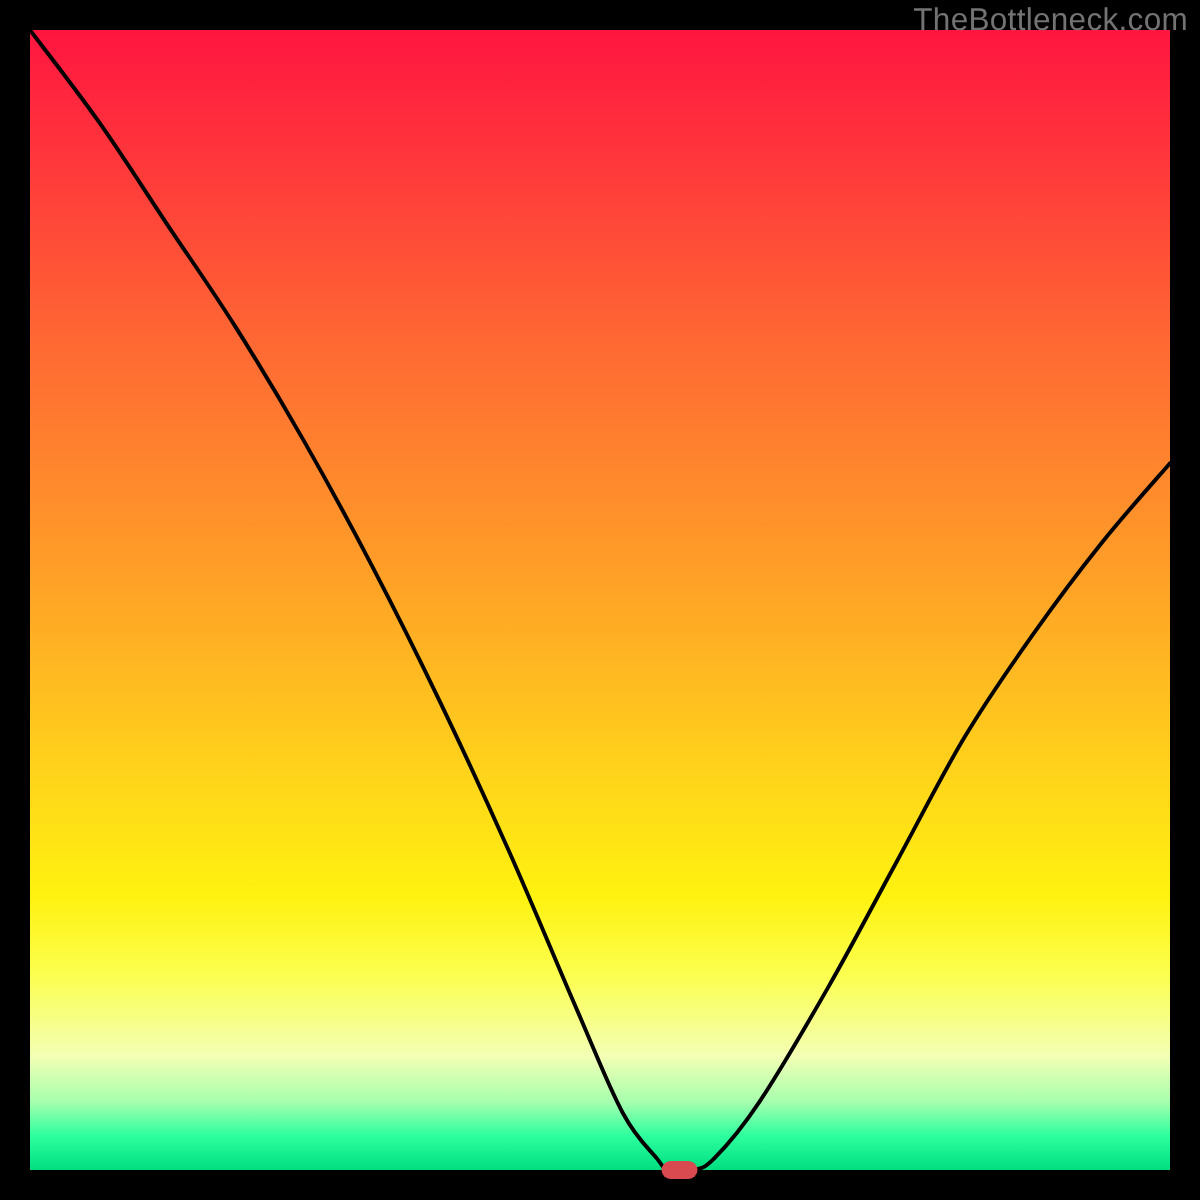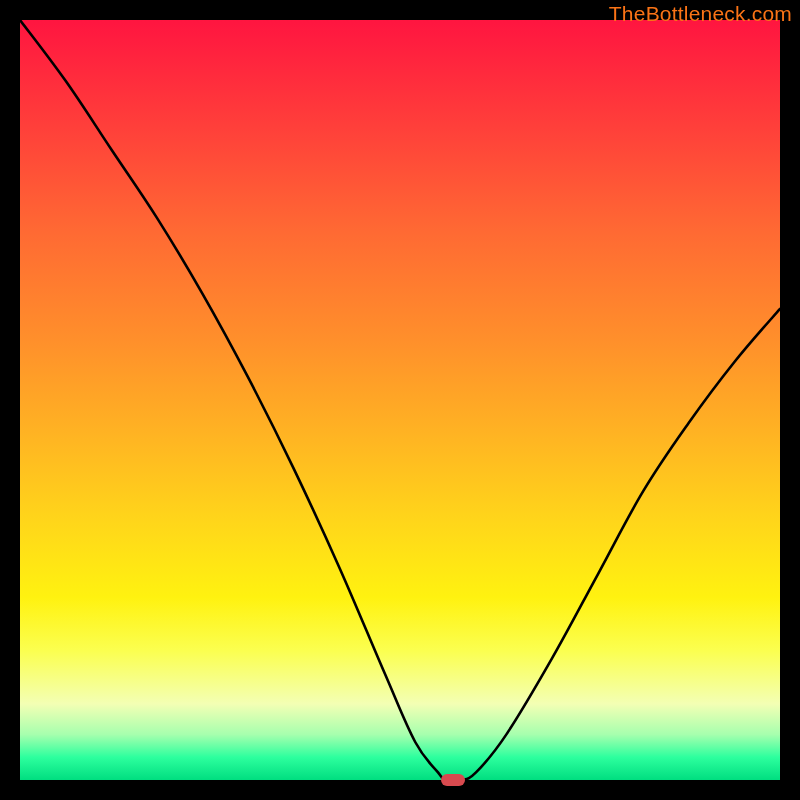--- a/index.html
+++ b/index.html
@@ -38,21 +38,21 @@
       #2dff9e 97%,
       #00de80 100%
     );
   }
   .watermark {
     position: absolute;
     top: 2px;
     right: 8px;
     font-size: 21px;
     font-weight: 500;
-    color: #f97316;
+    color: #737373;
     letter-spacing: 0.2px;
     z-index: 10;
   }
   svg.curve {
     position: absolute;
     left: 0;
     top: 0;
     width: 760px;
     height: 760px;
   }

